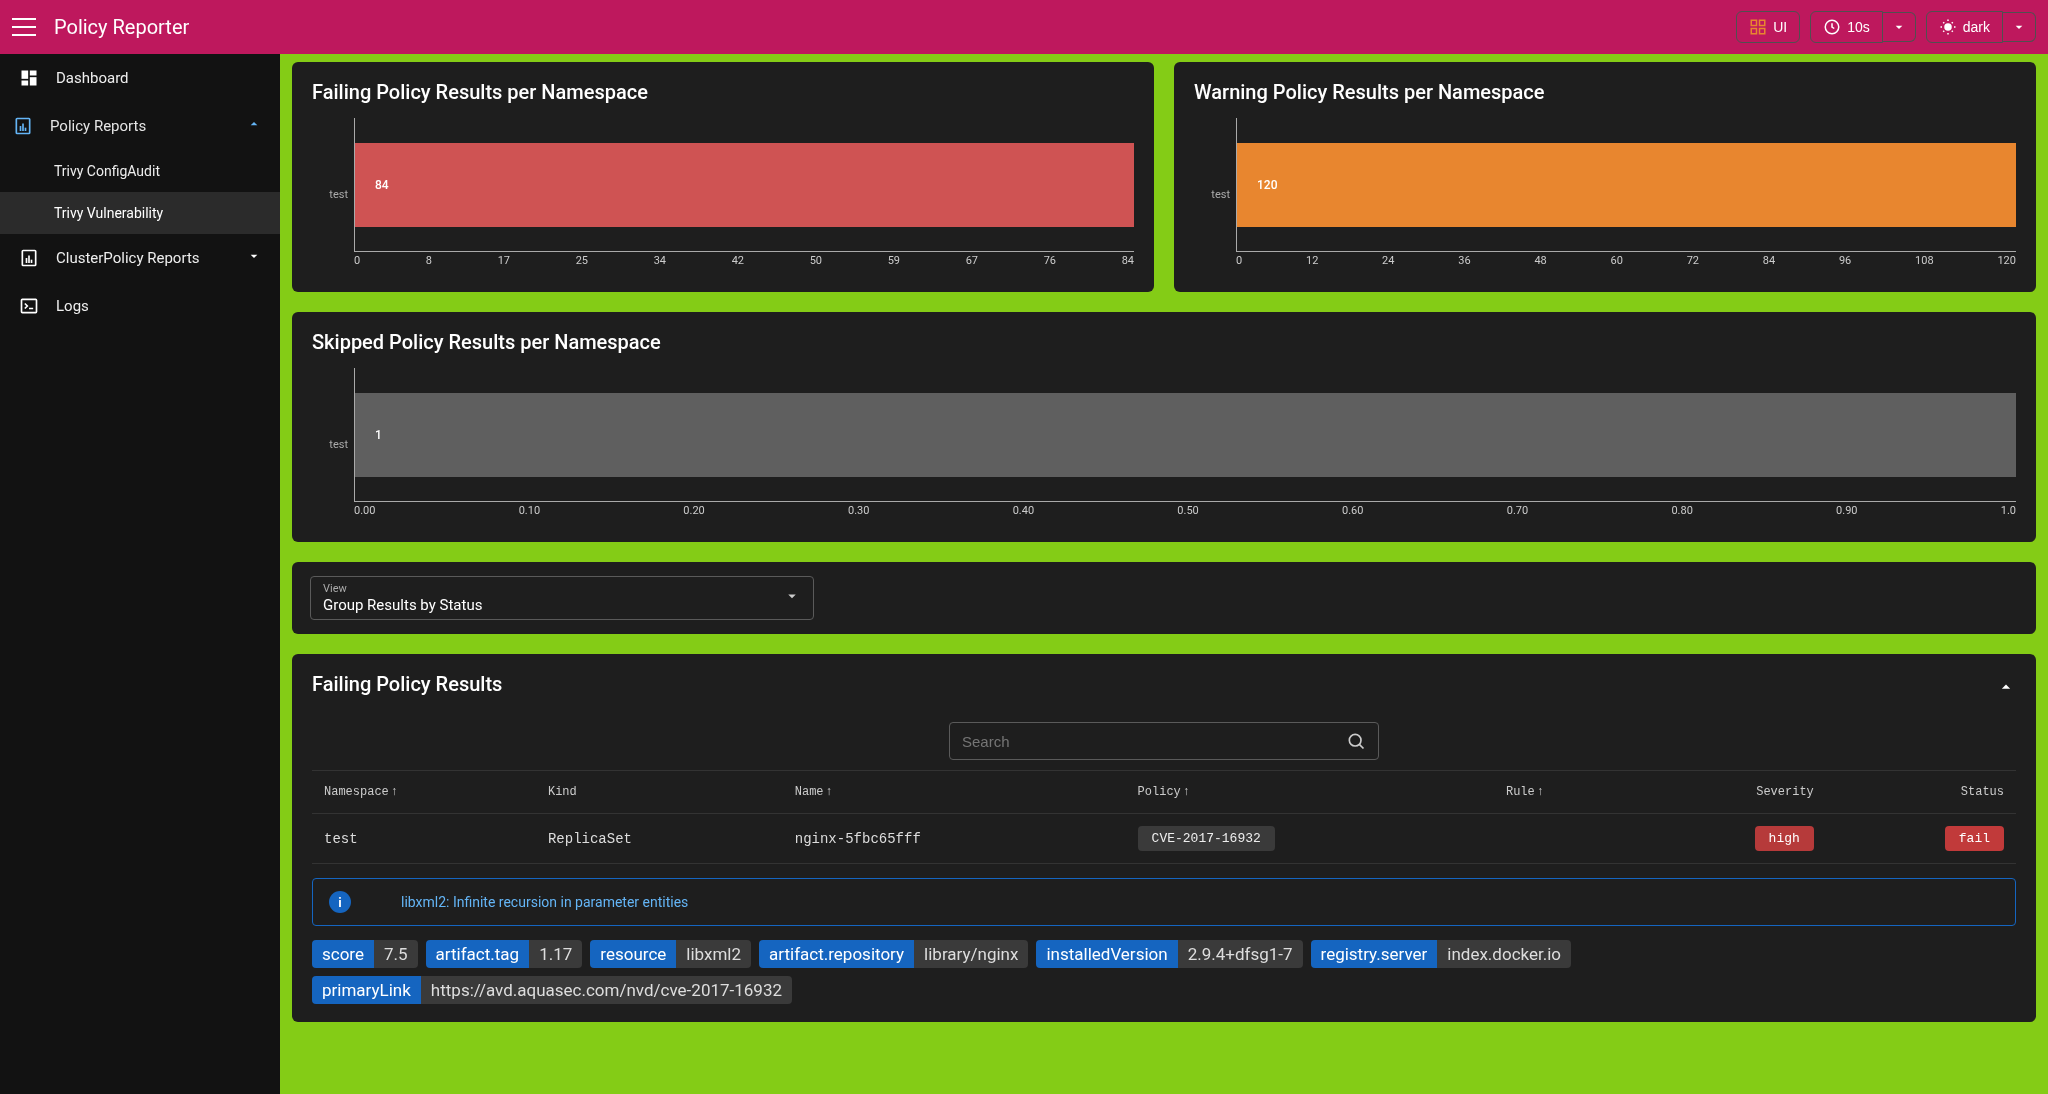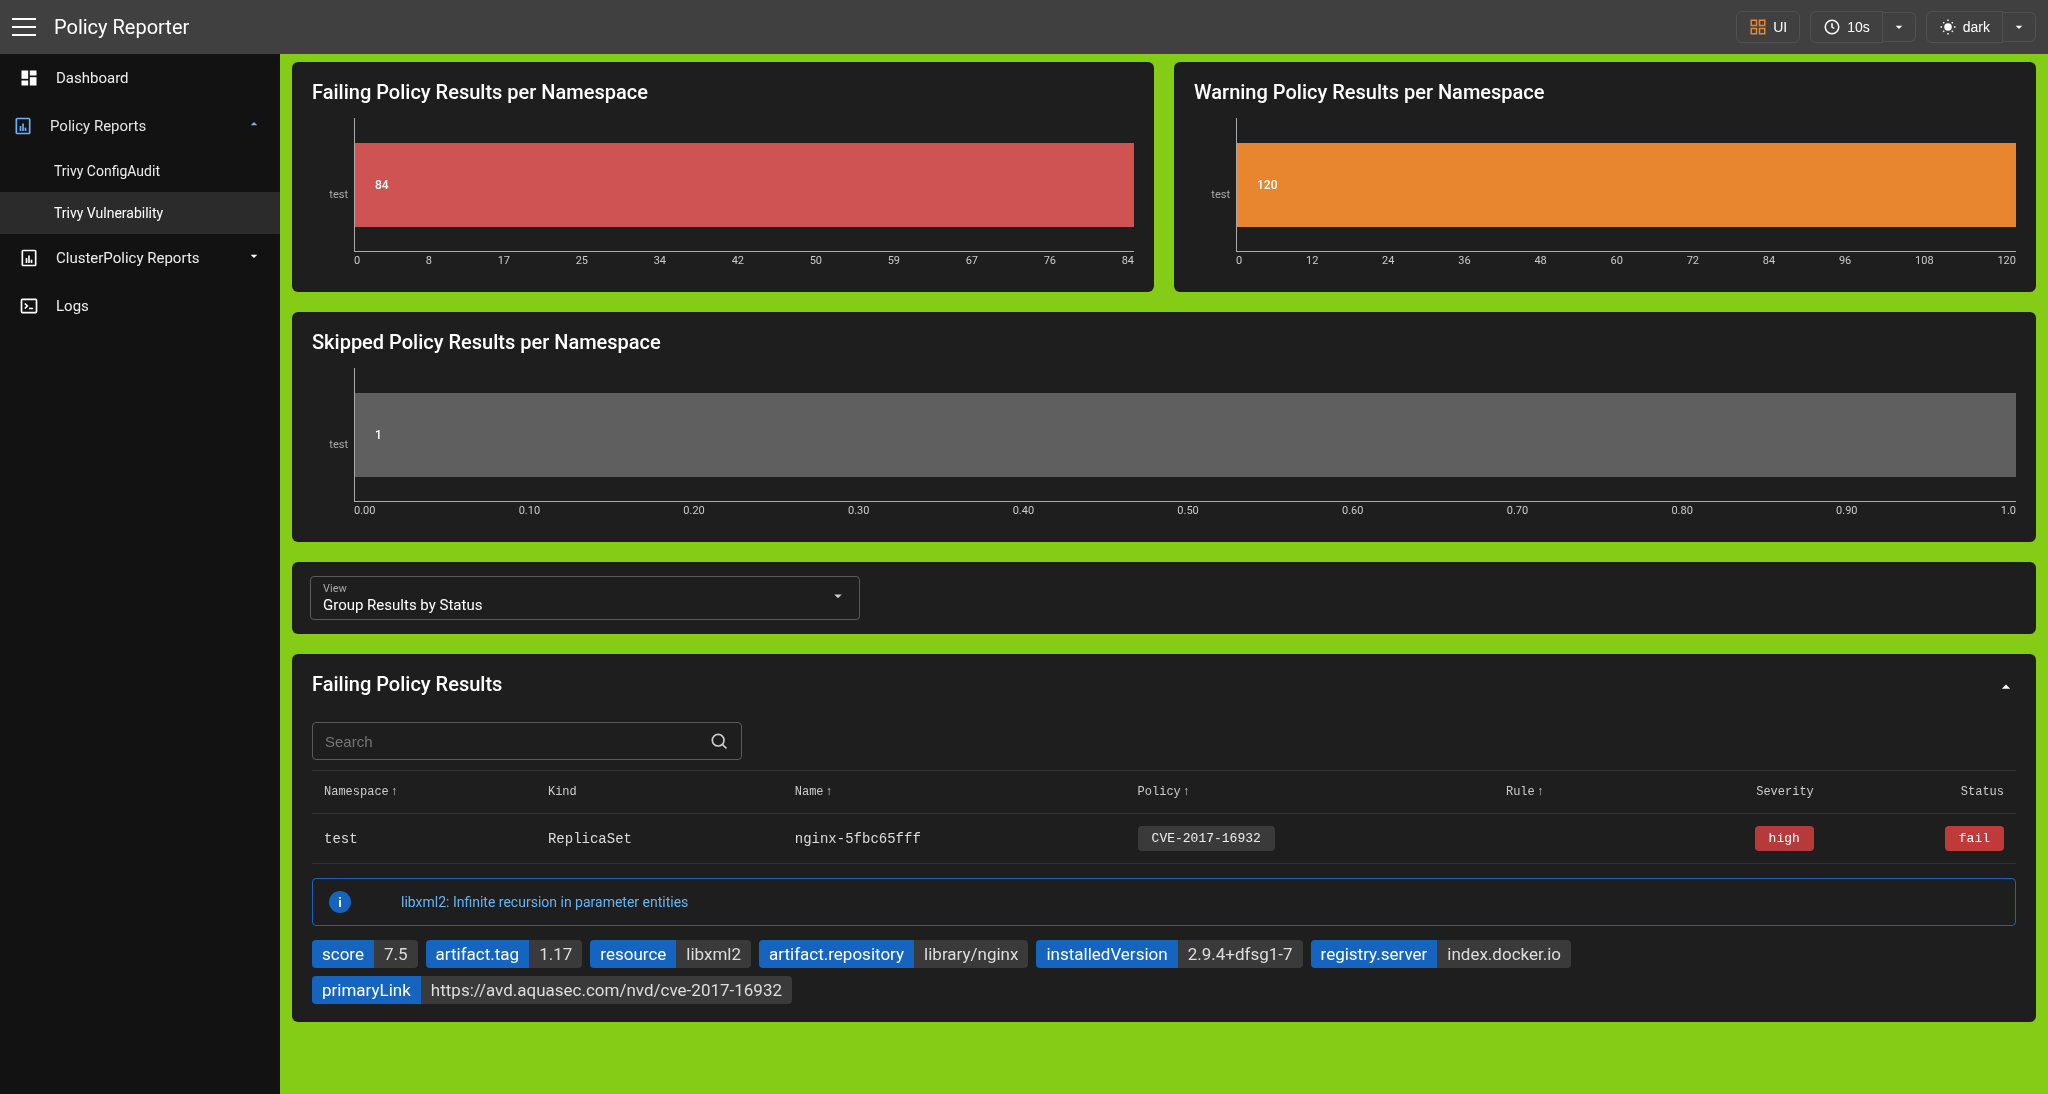--- a/index.html
+++ b/index.html
@@ -7,21 +7,21 @@
   font-family: -apple-system, BlinkMacSystemFont, "Segoe UI", Roboto, Arial, sans-serif;
   background: #121212;
   color: #fff;
   width: 2048px;
   height: 1094px;
   overflow: hidden;
   font-size: 15px;
 }
 .topbar {
   height: 54px;
-  background: #404040;
+  background: #be185d;
   display: flex;
   align-items: center;
   padding: 0 12px;
   justify-content: space-between;
 }
 .topbar-left { display: flex; align-items: center; gap: 18px; }
 .hamburger-icon { width: 24px; height: 18px; display:flex; flex-direction:column; justify-content:space-between; cursor:pointer;}
 .hamburger-icon span{ display:block; height:2px; background:#fff;}
 .app-title { font-size: 20px; font-weight: 400; color: #fff; }
 .topbar-right { display: flex; align-items: center; gap: 10px; }
@@ -75,27 +75,27 @@
 .chart-yax { width: 42px; display:flex; flex-direction:column; justify-content:center; align-items:flex-end; padding-right:6px;}
 .chart-yax span { font-size: 11px; color:#aaa; }
 .chart-body { flex:1; position:relative; }
 .chart-axis-y { position:absolute; left:0; top:4px; bottom:22px; width:1px; background:#aaa; }
 .chart-axis-x { position:absolute; left:0; right:0; bottom:22px; height:1px; background:#aaa; }
 .bar-area { position:absolute; left:1px; right:0; top:4px; bottom:22px; display:flex; align-items:center;}
 .bar { height:62%; position:relative; display:flex; align-items:center;}
 .bar .bar-val { position:absolute; left:20px; color:#fff; font-size:12px; font-weight:500;}
 .x-ticks { position:absolute; left:0; right:0; bottom:0; height:20px; display:flex; justify-content:space-between; font-size:11px; color:#ccc;}
 .view-select-card { background:#1e1e1e; border-radius:6px; padding:14px 18px;}
-.view-select { border:1px solid #5a5a5a; border-radius:4px; padding:5px 12px 5px 12px; width:550px; position:relative; cursor:pointer;}
+.view-select { border:1px solid #5a5a5a; border-radius:4px; padding:5px 12px 5px 12px; width:504px; position:relative; cursor:pointer;}
 .view-select .vs-lbl { font-size:11px; color:#aaa; }
 .view-select .vs-val { font-size:15px; color:#fff; margin-top:1px;}
 .view-select .vs-caret { position:absolute; right:12px; top:50%; transform:translateY(-50%);}
 .table-head-row { display:flex; align-items:center; justify-content:space-between; }
 .collapse-caret { cursor:pointer; }
-.search-wrap { margin-top:16px; display:flex; justify-content:flex-start; padding-bottom:10px; border-bottom:1px solid #333;}
+.search-wrap { margin-top:16px; display:flex; justify-content:center; padding-bottom:10px; border-bottom:1px solid #333;}
 .search-box { border:1px solid #5a5a5a; border-radius:4px; padding:8px 12px; width:430px; display:flex; align-items:center; gap:8px; background:transparent;}
 .search-box input { flex:1; background:transparent; border:none; outline:none; color:#fff; font-size:15px;}
 .tbl { width:100%; border-collapse:collapse; font-size:14px;font-family:Liberation Mono, monospace;}
 .tbl th { text-align:left; font-weight:400; font-size:12px; color:#ccc; padding:14px 12px; border-bottom:1px solid #333;}
 .tbl td { padding:12px 12px; color:#ddd; border-bottom:1px solid #333; vertical-align:middle;}
 .sort-arrow { font-size:12px; margin-left:2px;}
 .chip { display:inline-block; padding:5px 14px; border-radius:4px; font-size:13px;}
 .chip-grey { background:#3a3a3a; color:#eee;}
 .chip-red-light { background:#b63a3a; color:#fff;}
 .chip-red { background:#c13a3a; color:#fff;}

